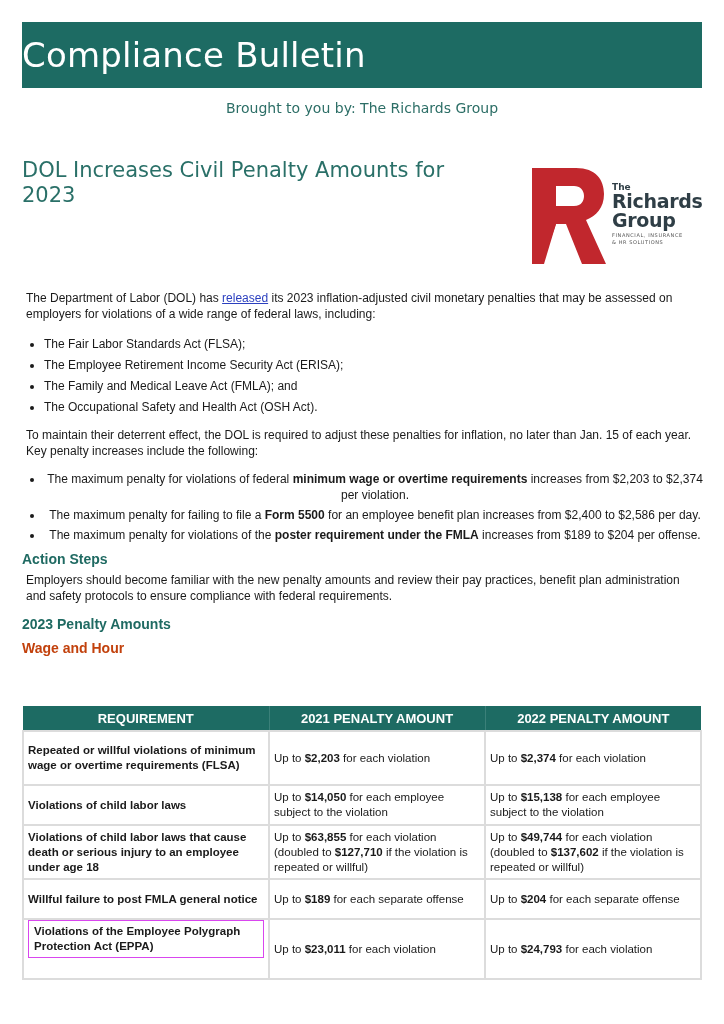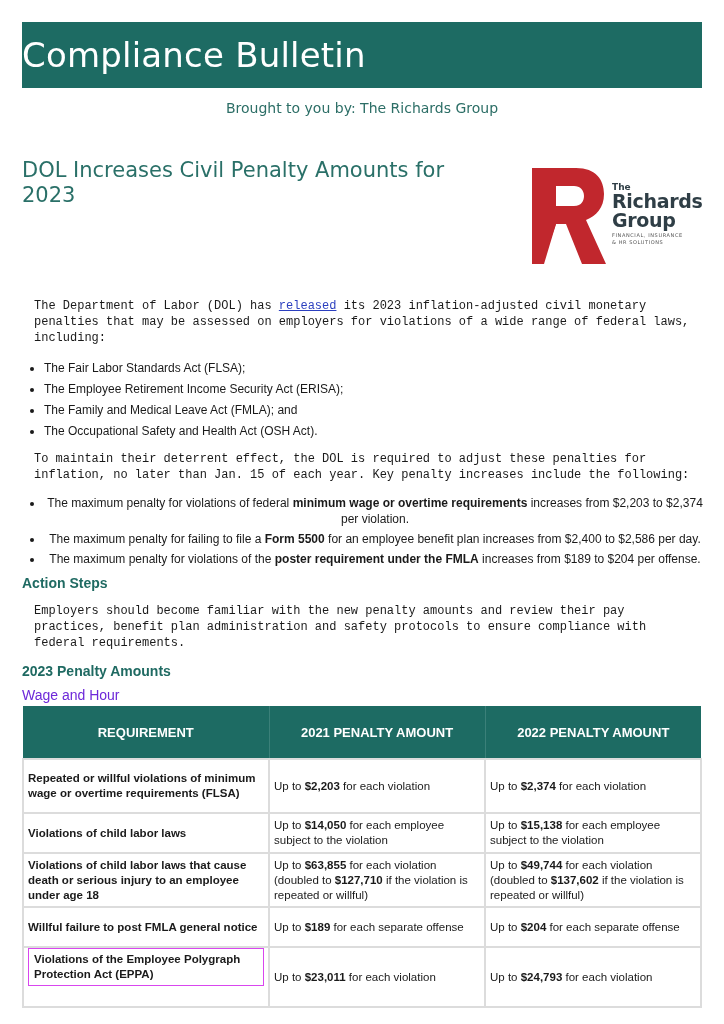--- a/index.html
+++ b/index.html
@@ -12,33 +12,33 @@
             font-size: 14px; color: #2c6e66; font-family: "DejaVu Sans", sans-serif; }
   .title { position: absolute; left: 22px; top: 158px; width: 470px;
            font-family: "DejaVu Sans", sans-serif; font-size: 21px; color: #2a7068; line-height: 25px; font-weight: normal; margin: 0; }
   .logo { position: absolute; left: 532px; top: 168px; width: 180px; height: 96px; }
   .logo-r { position: absolute; left: 0; top: 0; }
   .logo-text { position: absolute; left: 80px; top: 14px; color: #2f3e46; font-family: "DejaVu Sans", sans-serif; }
   .logo-the { font-size: 9px; font-weight: bold; line-height: 10px; }
   .logo-name { font-size: 19px; font-weight: bold; line-height: 19px; letter-spacing: -0.3px; }
   .logo-tag { font-size: 5px; letter-spacing: 0.6px; line-height: 7px; margin-top: 2px; color: #555; }
   .content { position: absolute; left: 22px; top: 286px; width: 684px; font-size: 12px; line-height: 16px; }
-  .content p { margin: 12px; font-family: Liberation Mono, monospace; }
+  .content p { margin: 4px; }
   .intro { margin-bottom: 14px !important; }
   a.link { color: #2b3fbf; text-decoration: underline; }
   ul { margin: 0; padding-left: 22px; }
   ul li { margin: 0 0 5px 0; list-style: disc; }
   ul.acts { margin-bottom: 12px; }
   .para2 { margin-bottom: 12px !important; }
   ul.keys li { margin-bottom: 4px; text-align: center; }
   h2 { font-size: 14px; color: #1f6a62; margin: 8px 0 5px 0; font-weight: bold; }
-  h3 { font-size: 14px; color: #6d28d9; margin: 8px 0 6px 0; font-weight: normal; }
+  h3 { font-size: 14px; color: #c2410c; margin: 8px 0 6px 0; font-weight: bold; }
   .action-text { margin-bottom: 4px !important; }
   table { position: absolute; left: 22px; top: 706px; width: 680px; border-collapse: collapse; font-size: 11.5px; }
-  th { background: #1d6b63; color: #fff; font-weight: bold; font-size: 13px; height: 24px; padding: 14px;
+  th { background: #1d6b63; color: #fff; font-weight: bold; font-size: 13px; height: 24px; padding: 0;
        border-right: 1px solid #3b8079; text-align: center; }
   th:last-child { border-right: none; }
   td { border: 2px solid #dcdcdc; padding: 3px 4px; vertical-align: middle; line-height: 15px; }
   td.req { font-weight: bold; width: 237px; }
   td.amt { width: 207px; }
   tr.r1 td { height: 46px; }
   tr.r2 td { height: 32px; }
   tr.r3 td { height: 46px; }
   tr.r4 td { height: 32px; }
   tr.r5 td { height: 52px; }

